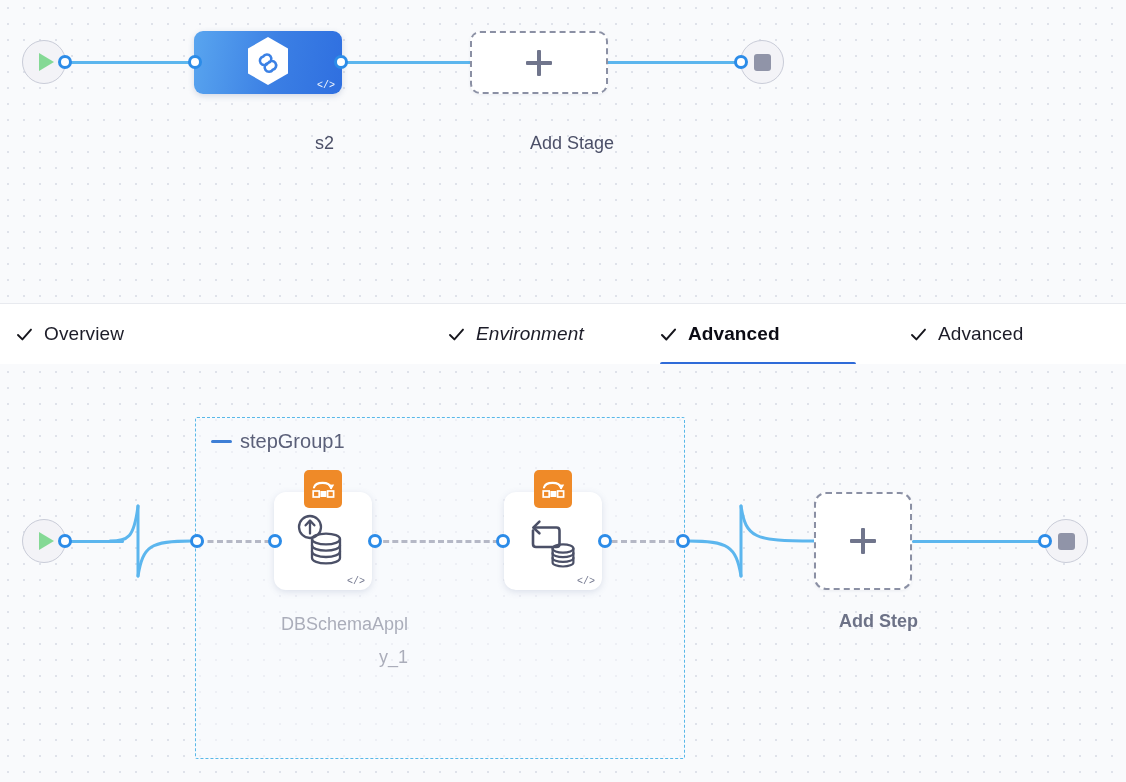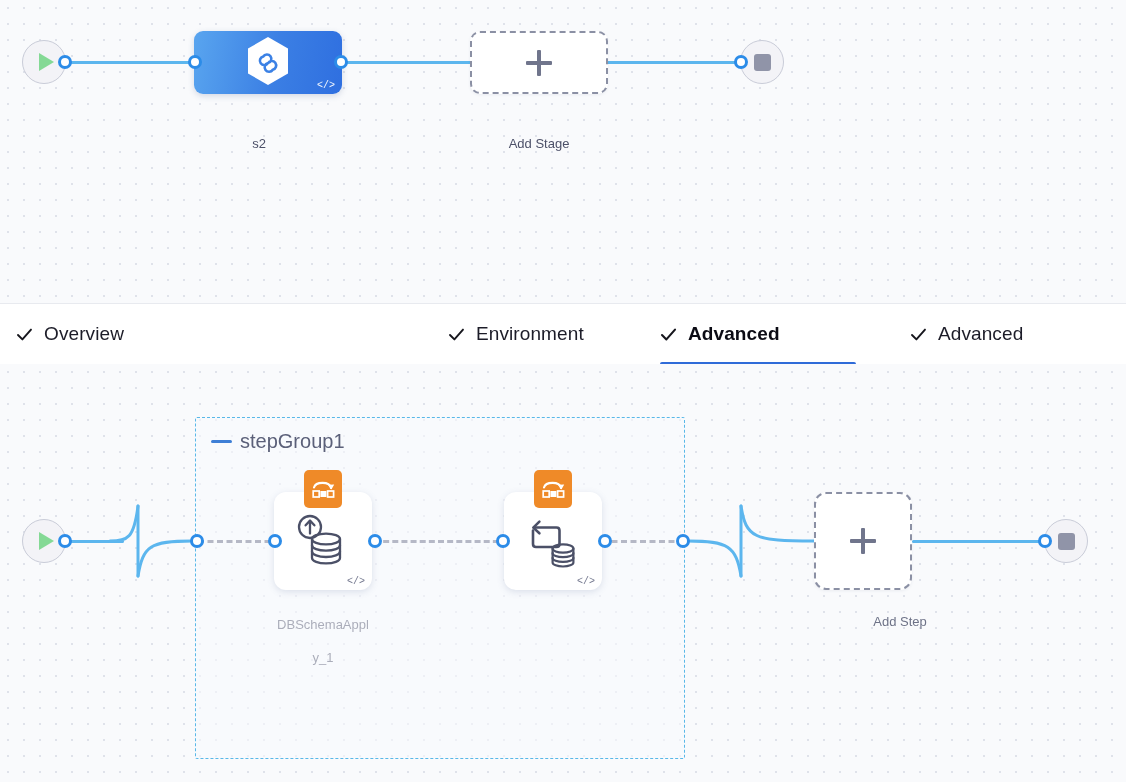--- a/index.html
+++ b/index.html
@@ -177,22 +177,22 @@
     position: absolute;
     background: #70758c;
     border-radius: 1px;
   }
   .plus::before { left: 0; top: 11px; width: 26px; height: 4px; }
   .plus::after  { top: 0; left: 11px; height: 26px; width: 4px; }
 
   
   .caption {
     position: absolute;
-    text-align: center;
-    font-size: 13px;
+    text-align: right;
+    font-size: 18px;
     color: #4c5068;
     line-height: 33px;
     white-space: pre-line;
     user-select: none;
   }
   .caption.muted { color: #6d7287; }
 
   
   .stepgroup {
     position: absolute;
@@ -300,21 +300,21 @@
     <div class="tab" style="left:16px;">
       <span class="check">
         <svg width="17" height="17" viewBox="0 0 17 17">
             <path d="M2 9 L6.4 13.4 L15 3.6" fill="none" stroke="#16161d" stroke-width="1.9" stroke-linecap="round" stroke-linejoin="round"></path>
           </svg>
       </span>
       <span class="tab-label">Overview</span>
     </div>
 
 
-    <div class="tab" style="left:448px;">
+    <div class="tab" style="left:448px;font-style:italic;">
       <span class="check">
         <svg width="17" height="17" viewBox="0 0 17 17">
             <path d="M2 9 L6.4 13.4 L15 3.6" fill="none" stroke="#16161d" stroke-width="1.9" stroke-linecap="round" stroke-linejoin="round"></path>
           </svg>
       </span>
       <span class="tab-label">Environment</span>
     </div>
 
     <div class="tab active" style="left:660px; width:196px;">
       <span class="check">
@@ -426,21 +426,21 @@
       </span>
       <span class="code-badge dark">&lt;/&gt;</span>
     </div>
     <div class="port" style="left:598px; top:170px;"></div>
 
     <div class="port" style="left:676px; top:170px;"></div>
 
     <div class="add-box" style="left:814px; top:492px; width:98px; height:98px; border-radius:12px; top:128px;">
       <div class="plus"></div>
     </div>
-    <div class="caption muted" style="left:825px; top:241px; width:150px;">Add Step</div>
+    <div class="caption muted" style="left:768px; top:241px; width:150px;font-weight:bold;">Add Step</div>
 
     <div class="port" style="left:1038px; top:170px;"></div>
     <div class="terminal" style="left:1044px; top:155px;">
       <div class="stop-sq"></div>
     </div>
   </div>
 
 </div>
 
 </body></html>

